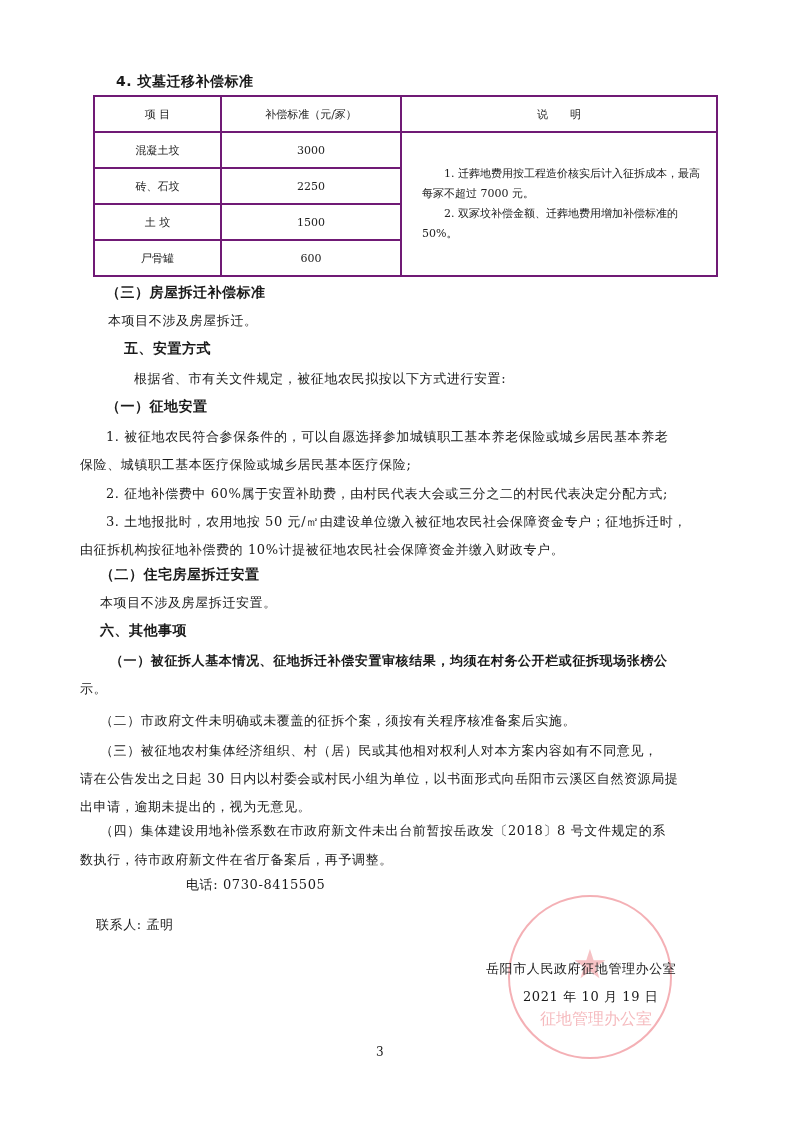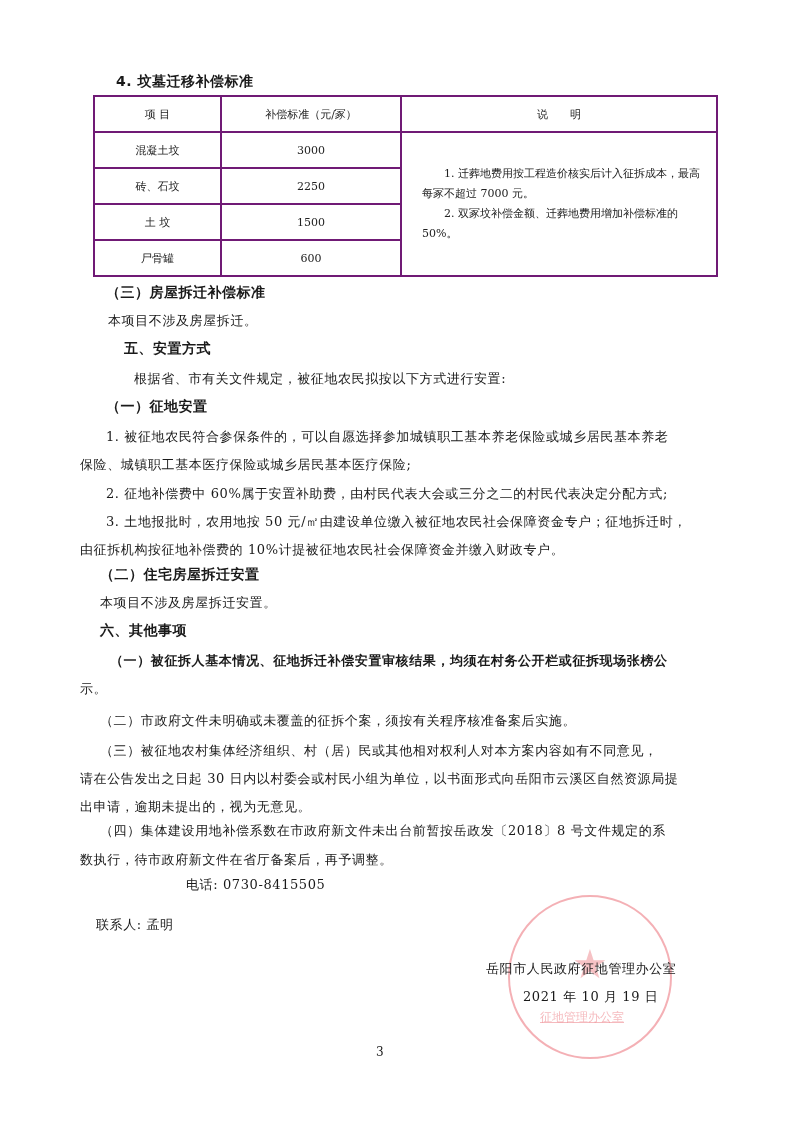--- a/index.html
+++ b/index.html
@@ -12,21 +12,21 @@
     table.grave { position: absolute; left: 93px; top: 95px; width: 625px; border-collapse: collapse; }
     table.grave td { border: 2px solid #701a75; text-align: center; font-size: 11px; padding: 0; height: 34px; color: #222; }
     table.grave td.c1 { width: 125px; }
     table.grave td.c2 { width: 178px; }
     table.grave td.note { text-align: left; padding: 0 8px 0 20px; font-size: 11px; line-height: 20px; white-space: normal; vertical-align: middle; }
     .note p { margin: 0; }
     .indent { text-indent: 2em; }
     .seal { position: absolute; left: 508px; top: 895px; width: 160px; height: 160px; border: 2px solid rgba(230,80,90,0.45); border-radius: 50%; }
     .seal-star { position: absolute; left: 62px; top: 44px; font-size: 40px; color: rgba(230,80,90,0.35); }
     .seal-top { position: absolute; left: 20px; top: 10px; font-size: 22px; color: rgba(230,80,90,0.4); letter-spacing: 2px; }
-    .seal-bottom { position: absolute; left: 30px; top: 112px; font-size: 12px; color: rgba(230,80,90,0.4); text-decoration: underline; }
+    .seal-bottom { position: absolute; left: 30px; top: 112px; font-size: 16px; color: rgba(230,80,90,0.4); }
   </style>
 </head>
 <body>
 
 <div class="abs h" style="left:116px; top:73px;">4. 坟墓迁移补偿标准</div>
 
 <table class="grave">
   <tbody>
       <tr>
     <td class="c1">项 目</td>

